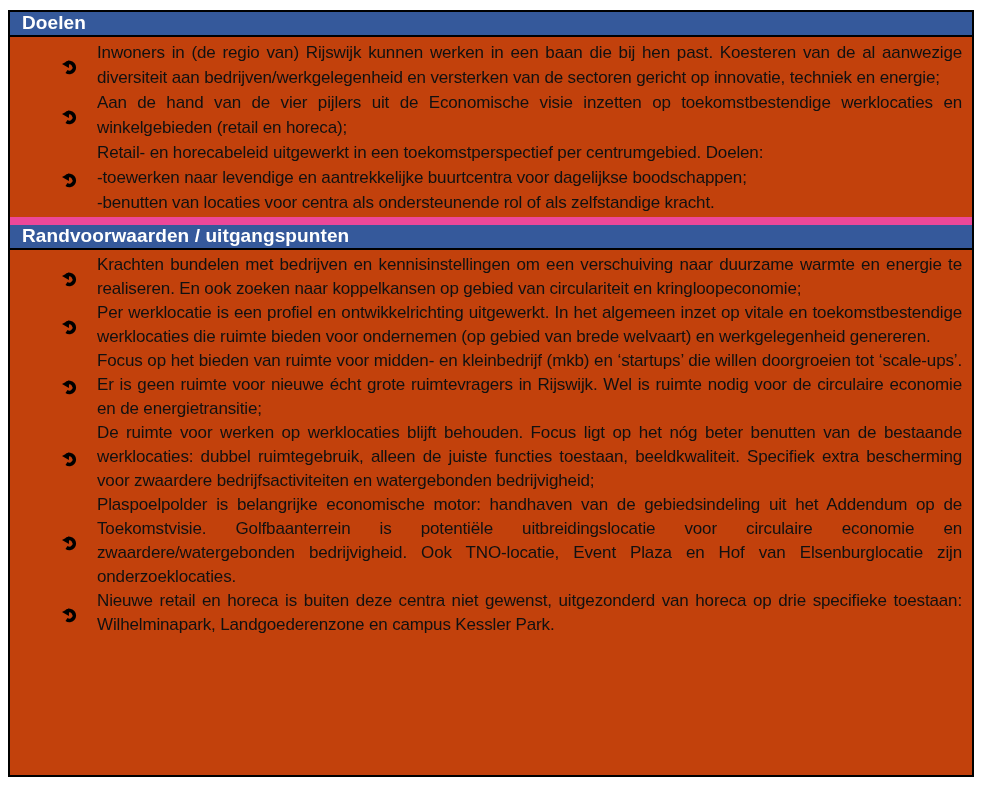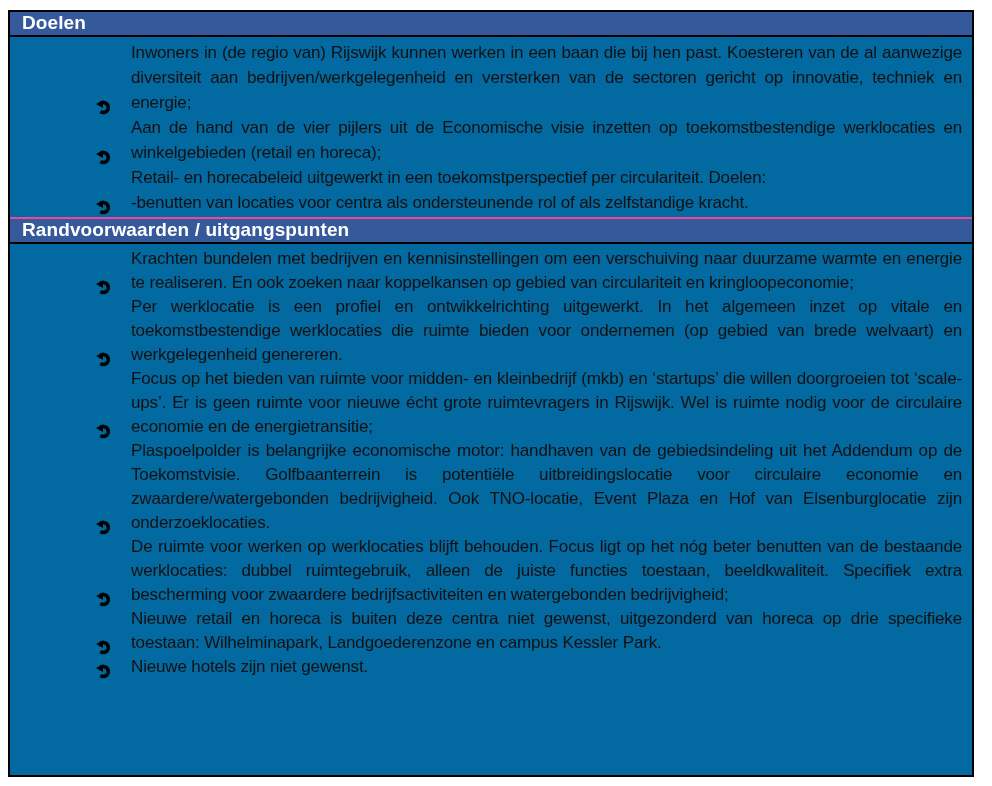--- a/index.html
+++ b/index.html
@@ -22,48 +22,47 @@
     background: #ffffff;
   }
   .doc-table {
     box-sizing: border-box;
     width: 100%;
     height: 100%;
     border: 2px solid #000000;
     display: flex;
     flex-direction: column;
     overflow: hidden;
-    background: #0369a1;
+    background: #c2410c;
   }
   .section-header {
     flex: 0 0 auto;
     background: #35599B;
     color: #ffffff;
     font-weight: bold;
     font-size: 19px;
     line-height: 22px;
     padding: 0 12px 1px 12px;
     border-bottom: 2px solid #000000;
     letter-spacing: 0.1px;
   }
   .section-header.mid {
-    border-top: 2px solid #ec4899;
+    border-top: 8px solid #ec4899;
   }
   .section-body {
     flex: 0 0 auto;
     padding: 3px 10px 2px 0;
     overflow: hidden;
   }
   .section-body.last {
     flex: 1 1 auto;
   }
   .item {
     display: flex;
-    align-items: flex-end;
-    padding-left: 34px;
+    align-items: center;
   }
   .bullet {
     flex: 0 0 35px;
     margin-left: 52px;
     padding-top: 5px;
   }
   .bullet svg { display: block; }
   .item-text {
     flex: 1 1 auto;
     font-size: 17px;
@@ -113,21 +112,22 @@
       </div>
 
       <div class="item">
         <span class="bullet">
           <svg width="15" height="15" viewBox="0 0 100 100">
               <path d="M30 77 A33 33 0 1 0 30 23" fill="none" stroke="#000" stroke-width="24"></path>
               <polygon points="0,27 48,2 46,54" fill="#000"></polygon>
             </svg>
         </span>
         <div class="item-text">
-          <p>Retail- en horecabeleid uitgewerkt in een toekomstperspectief per circulariteit. Doelen:</p>
+          <p>Retail- en horecabeleid uitgewerkt in een toekomstperspectief per centrumgebied. Doelen:</p>
+          <p>-toewerken naar levendige en aantrekkelijke buurtcentra voor dagelijkse boodschappen;</p>
           <p>-benutten van locaties voor centra als ondersteunende rol of als zelfstandige kracht.</p>
         </div>
       </div>
 
     </div>
 
     <div class="section-header mid">
       <span>Randvoorwaarden / uitgangspunten</span>
     </div>
 
@@ -170,56 +170,45 @@
       </div>
 
       <div class="item">
         <span class="bullet">
           <svg width="15" height="15" viewBox="0 0 100 100">
               <path d="M30 77 A33 33 0 1 0 30 23" fill="none" stroke="#000" stroke-width="24"></path>
               <polygon points="0,27 48,2 46,54" fill="#000"></polygon>
             </svg>
         </span>
         <div class="item-text">
+          <p>De ruimte voor werken op werklocaties blijft behouden. Focus ligt op het nóg beter benutten van de bestaande werklocaties: dubbel ruimtegebruik, alleen de juiste functies toestaan, beeldkwaliteit. Specifiek extra bescherming voor zwaardere bedrijfsactiviteiten en watergebonden bedrijvigheid;</p>
+        </div>
+      </div>
+
+      <div class="item">
+        <span class="bullet">
+          <svg width="15" height="15" viewBox="0 0 100 100">
+              <path d="M30 77 A33 33 0 1 0 30 23" fill="none" stroke="#000" stroke-width="24"></path>
+              <polygon points="0,27 48,2 46,54" fill="#000"></polygon>
+            </svg>
+        </span>
+        <div class="item-text">
           <p>Plaspoelpolder is belangrijke economische motor: handhaven van de gebiedsindeling uit het Addendum op de Toekomstvisie. Golfbaanterrein is potentiële uitbreidingslocatie voor circulaire economie en zwaardere/watergebonden bedrijvigheid. Ook TNO-locatie, Event Plaza en Hof van Elsenburglocatie zijn onderzoeklocaties.</p>
         </div>
       </div>
 
       <div class="item">
         <span class="bullet">
           <svg width="15" height="15" viewBox="0 0 100 100">
               <path d="M30 77 A33 33 0 1 0 30 23" fill="none" stroke="#000" stroke-width="24"></path>
               <polygon points="0,27 48,2 46,54" fill="#000"></polygon>
             </svg>
         </span>
         <div class="item-text">
-          <p>De ruimte voor werken op werklocaties blijft behouden. Focus ligt op het nóg beter benutten van de bestaande werklocaties: dubbel ruimtegebruik, alleen de juiste functies toestaan, beeldkwaliteit. Specifiek extra bescherming voor zwaardere bedrijfsactiviteiten en watergebonden bedrijvigheid;</p>
-        </div>
-      </div>
-
-      <div class="item">
-        <span class="bullet">
-          <svg width="15" height="15" viewBox="0 0 100 100">
-              <path d="M30 77 A33 33 0 1 0 30 23" fill="none" stroke="#000" stroke-width="24"></path>
-              <polygon points="0,27 48,2 46,54" fill="#000"></polygon>
-            </svg>
-        </span>
-        <div class="item-text">
           <p>Nieuwe retail en horeca is buiten deze centra niet gewenst, uitgezonderd van horeca op drie specifieke toestaan: Wilhelminapark, Landgoederenzone en campus Kessler Park.</p>
         </div>
       </div>
 
-      <div class="item">
-        <span class="bullet">
-          <svg width="15" height="15" viewBox="0 0 100 100">
-              <path d="M30 77 A33 33 0 1 0 30 23" fill="none" stroke="#000" stroke-width="24"></path>
-              <polygon points="0,27 48,2 46,54" fill="#000"></polygon>
-            </svg>
-        </span>
-        <div class="item-text">
-          <p>Nieuwe hotels zijn niet gewenst.</p>
-        </div>
-      </div>
 
     </div>
 
   </div>
 </div>
 
 </body></html>

